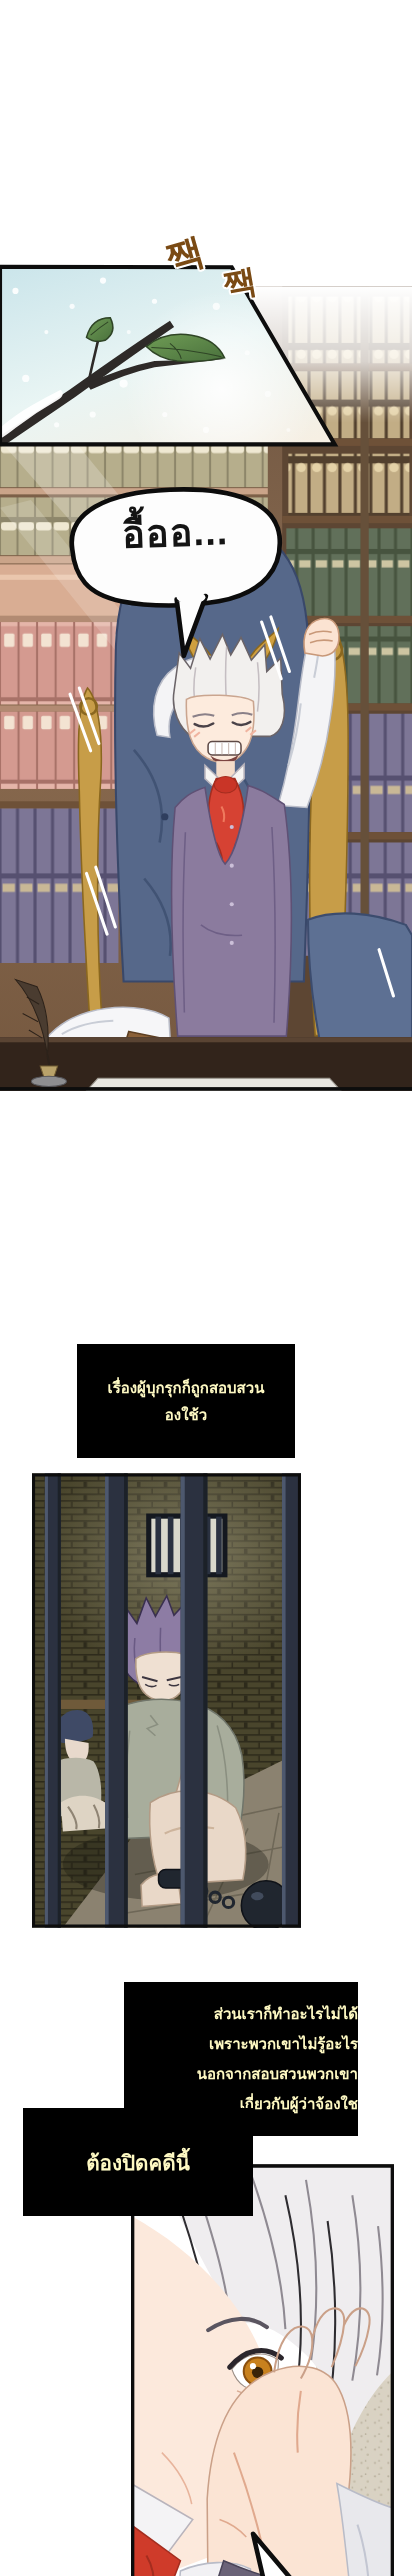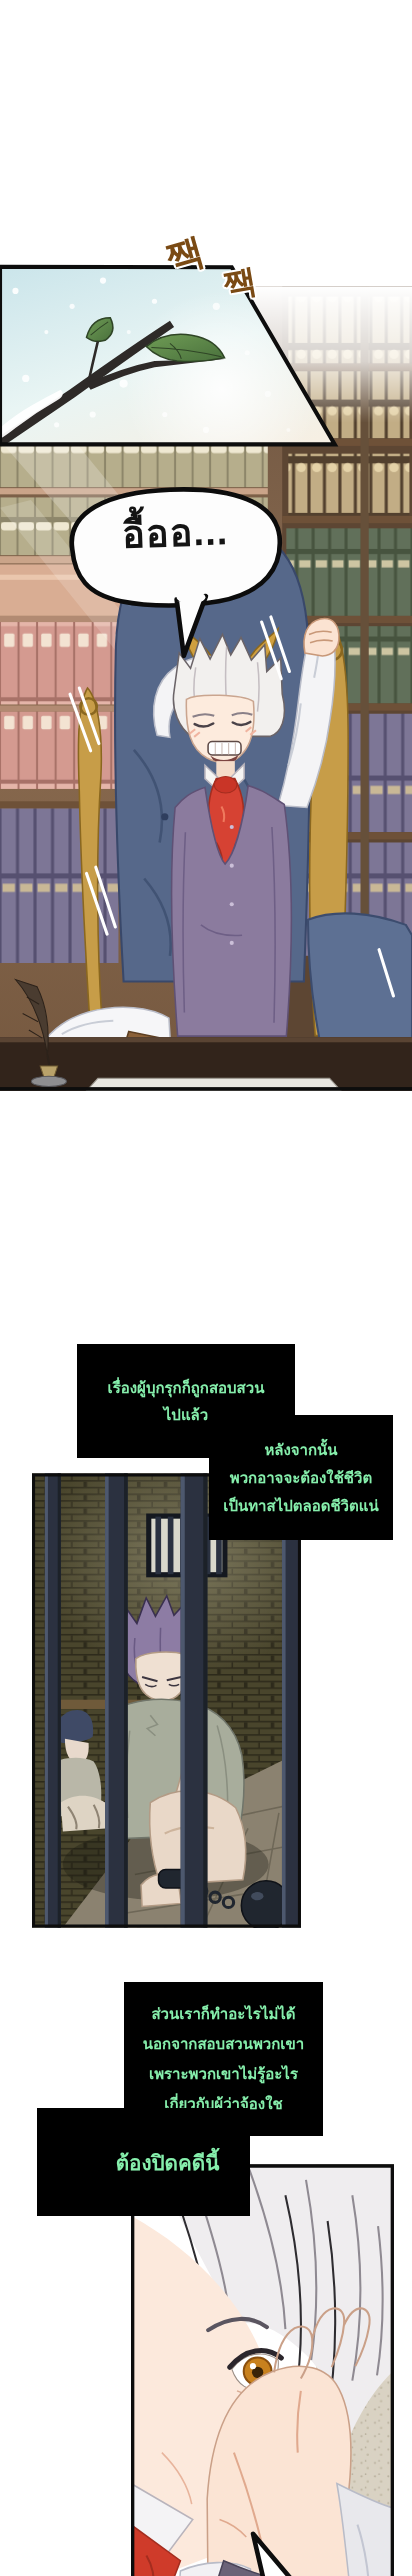--- a/index.html
+++ b/index.html
@@ -1,25 +1,25 @@
 <!DOCTYPE html>
 <html style="font-size:8.2px"><head>
 <meta charset="utf-8">
 <style>
   html,body{margin:0;padding:0;background:#ffffff;}
   body{font-family:"Liberation Sans","DejaVu Sans",sans-serif;}
   #page{position:relative;width:412px;height:2792px;background:#ffffff;overflow:hidden;margin:0 auto;}
   .abs{position:absolute;}
   svg{display:block;}
-  .narr{background:#000;color:#86efac;display:flex;flex-direction:column;justify-content:center;align-items:center;text-align:center;font-weight:bold;}
+  .narr{background:#000;color:#fef9c3;display:flex;flex-direction:column;justify-content:center;align-items:center;text-align:center;font-weight:bold;}
   .narr .ln{display:block;}
   .narr1{left:77px;top:1344px;width:218px;height:114px;font-size:15px;line-height:27px;z-index:20;}
   .narr2{left:209px;top:1415px;width:184px;height:125px;font-size:15px;line-height:28px;z-index:22;}
-  .narr3{left:124px;top:1982px;width:199px;height:154px;font-size:15px;line-height:30px;z-index:20;}
-  .narr4{left:37px;top:2108px;width:165px;height:108px;font-size:20.6px;line-height:37px;z-index:24;padding-left:48px;}
+  .narr3{left:124px;top:1982px;width:234px;height:154px;font-size:15px;line-height:30px;z-index:20;align-items:flex-end;}
+  .narr4{left:23px;top:2108px;width:230px;height:108px;font-size:20.6px;line-height:37px;z-index:24;}
   .sfx{left:163px;top:227px;width:134px;height:98px;z-index:12;pointer-events:none;}
   .sfx span{position:absolute;font-weight:bold;color:#7a4a14;
     text-shadow:-1.5px -1.5px 0 #fff,1.5px -1.5px 0 #fff,-1.5px 1.5px 0 #fff,1.5px 1.5px 0 #fff,0 -2.1px 0 #fff,0 2.1px 0 #fff,-2.1px 0 0 #fff,2.1px 0 0 #fff;}
   .sfx .c1{left:4.1px;top:3.1px;font-size:37px;transform:rotate(-16deg);}
   .sfx .c2{left:61px;top:34px;font-size:33px;transform:rotate(-10deg);}
   .bubble-text1{left:77px;top:502px;width:196px;text-align:center;font-size:38px;font-weight:bold;color:#141414;transform:rotate(-2deg);z-index:16;letter-spacing:1px;}
   .z-lib{z-index:2;} .z-sky{z-index:10;} .z-bub1{z-index:15;}
   .z-prison{z-index:21;} .z-face{z-index:23;} .z-bub2{z-index:30;}
 </style>
 </head>
@@ -254,21 +254,21 @@
 
   <svg class="abs z-bub1" style="left:49px;top:482px" width="247" height="180" viewBox="0 0 480 350">
     <path d="M45,130 C35,60 110,20 235,15 C360,10 440,40 448,105 C454,165 420,215 330,232 C270,243 195,243 140,232 C75,218 50,185 45,130 Z" fill="#fdfdfd" stroke="#0c0c0c" stroke-width="9"></path>
     <path d="M248,228 L262,338 L305,222 Z" fill="#fdfdfd" stroke="#0c0c0c" stroke-width="9" stroke-linejoin="round"></path>
     <ellipse cx="276" cy="224" rx="28" ry="12" fill="#fdfdfd"></ellipse>
   </svg>
   <div class="abs bubble-text1">อื้ออ...</div>
 
   <div class="abs narr narr1">
     <span class="ln">เรื่องผู้บุกรุกก็ถูกสอบสวน</span>
-    <span class="ln">ไปแล้ว</span>
+    <span class="ln">องใช้ว</span>
   </div>
 
   <svg class="abs z-prison" style="left:32px;top:1473px" width="269" height="455" viewBox="0 0 523 883">
     <defs>
       <pattern id="brick" width="52" height="26" patternUnits="userSpaceOnUse">
         <rect width="52" height="26" fill="#555034"></rect>
         <rect x="0" y="0" width="52" height="3" fill="#332f1f"></rect>
         <rect x="0" y="13" width="52" height="3" fill="#332f1f"></rect>
         <rect x="24" y="3" width="3" height="10" fill="#332f1f"></rect>
         <rect x="0" y="16" width="3" height="10" fill="#332f1f"></rect>
@@ -349,30 +349,25 @@
           <rect x="333" y="0" width="8" height="883" fill="#1c2128"></rect>
       </g>
       <g>
         <rect x="486" y="0" width="37" height="883" fill="#2b3140"></rect>
           <rect x="486" y="0" width="7" height="883" fill="#4d586e"></rect>
       </g>
     </g>
     <rect x="3" y="3" width="517" height="877" fill="none" stroke="#0d0d0d" stroke-width="6"></rect>
   </svg>
 
-  <div class="abs narr narr2">
-    <span class="ln">หลังจากนั้น</span>
-    <span class="ln">พวกอาจจะต้องใช้ชีวิต</span>
-    <span class="ln">เป็นทาสไปตลอดชีวิตแน่</span>
-  </div>
 
   <div class="abs narr narr3">
     <span class="ln">ส่วนเราก็ทำอะไรไม่ได้</span>
+    <span class="ln">เพราะพวกเขาไม่รู้อะไร</span>
     <span class="ln">นอกจากสอบสวนพวกเขา</span>
-    <span class="ln">เพราะพวกเขาไม่รู้อะไร</span>
     <span class="ln">เกี่ยวกับผู้ว่าจ้องใช</span>
   </div>
 
   <svg class="abs z-face" style="left:131px;top:2164px" width="263" height="446" viewBox="0 0 511 865">
     <defs>
       <pattern id="speckle" width="26" height="26" patternUnits="userSpaceOnUse">
         <rect width="26" height="26" fill="#d9d2c3"></rect>
         <circle cx="6" cy="8" r="2" fill="#b9b19e"></circle>
           <circle cx="18" cy="18" r="2.4" fill="#c4bca8"></circle>
         <circle cx="14" cy="4" r="1.5" fill="#b0a894"></circle>

